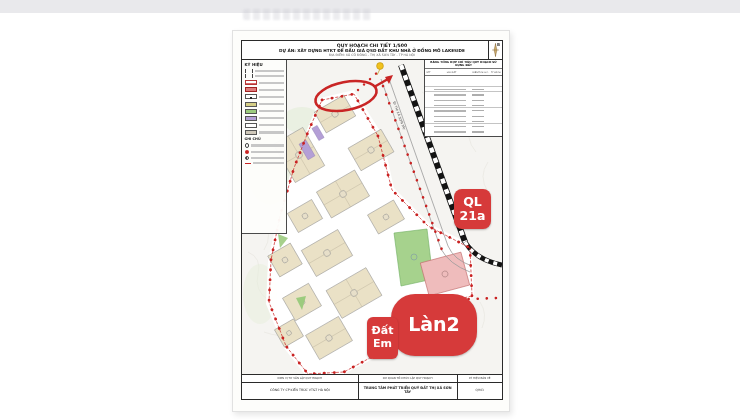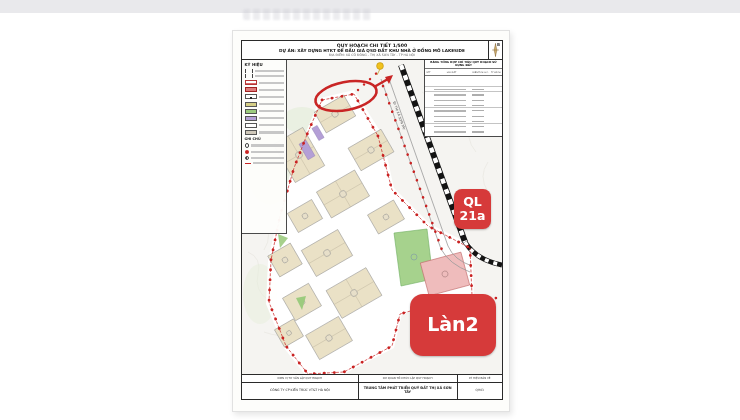--- a/index.html
+++ b/index.html
@@ -78,21 +78,21 @@
   .fc3 .f-val{font-size:3px;color:#444;}
   
   .map{position:absolute;left:0;top:19px;right:0;bottom:24px;z-index:1;}
   .map svg{width:100%;height:100%;display:block;}
   
   .badge{position:absolute;background:#d63a3a;color:#fff;font-weight:bold;text-align:center;
          display:flex;flex-direction:column;justify-content:center;z-index:10;
          box-shadow:0 1px 2px rgba(0,0,0,.25);font-family:"DejaVu Sans","Liberation Sans",sans-serif;}
   .badge div{line-height:1.15;}
   #b-ql{left:454px;top:189px;width:37px;height:40px;border-radius:8px;font-size:12.5px;}
-  #b-lan2{left:410px;top:294px;width:86px;height:62px;border-radius:13px;font-size:19px;}
+  #b-lan2{left:391px;top:294px;width:86px;height:62px;border-radius:24px;font-size:19px;}
   #b-datem{left:367px;top:317px;width:31px;height:42px;border-radius:6px;font-size:11px;}
 </style>
 </head>
 <body>
 
 <div class="stage">
   <div class="top-strip"></div>
   <div class="watermark"></div>
 
   <div class="paper">
@@ -337,13 +337,17 @@
     </div>
   </div>
 
   <div class="badge" id="b-ql">
     <div>QL</div>
     <div>21a</div>
   </div>
   <div class="badge" id="b-lan2">
     <div>Làn2</div>
   </div>
+  <div class="badge" id="b-datem">
+    <div>Đất</div>
+    <div>Em</div>
+  </div>
 </div>
 
 </body></html>

